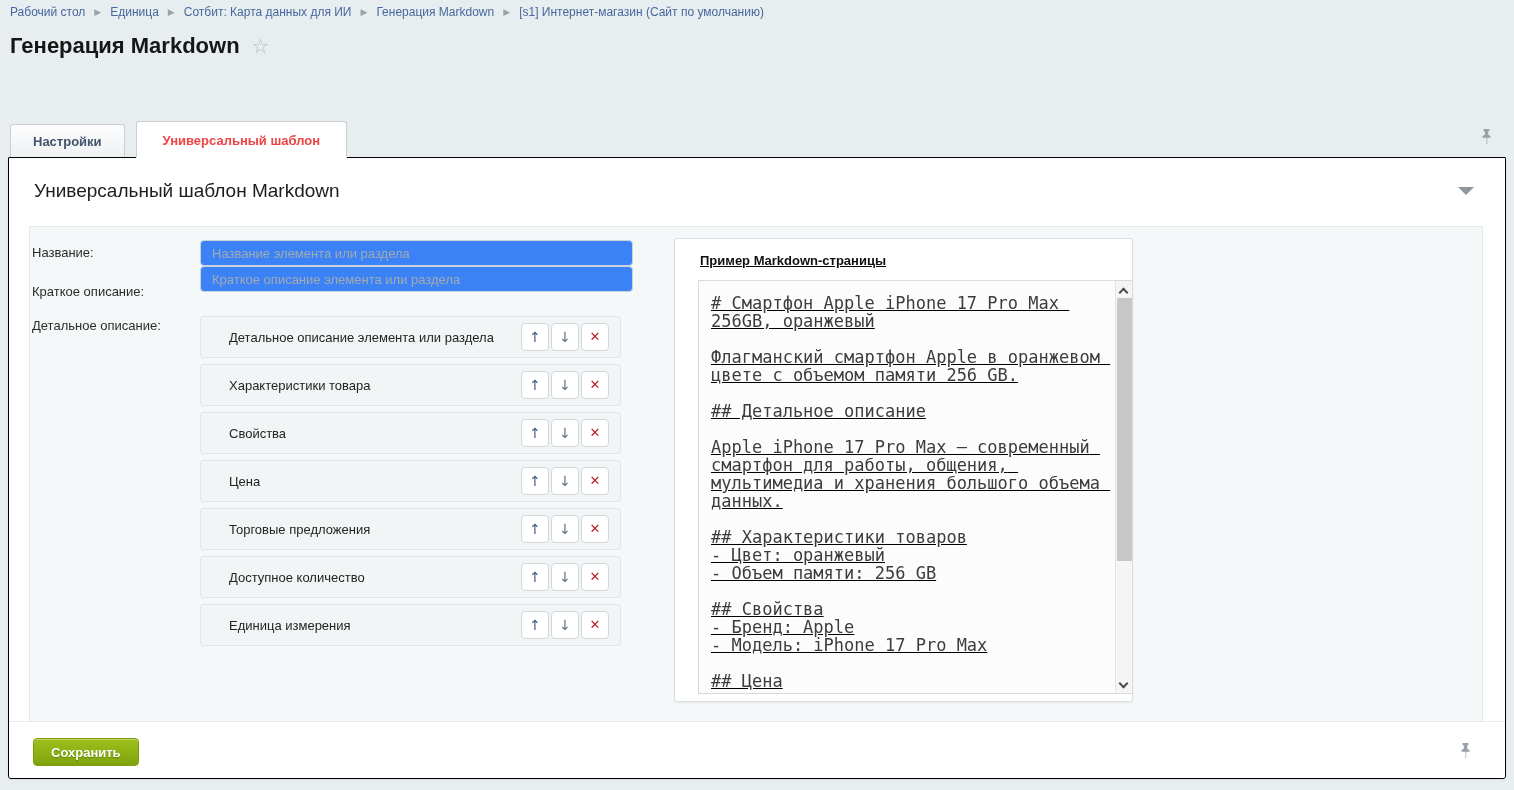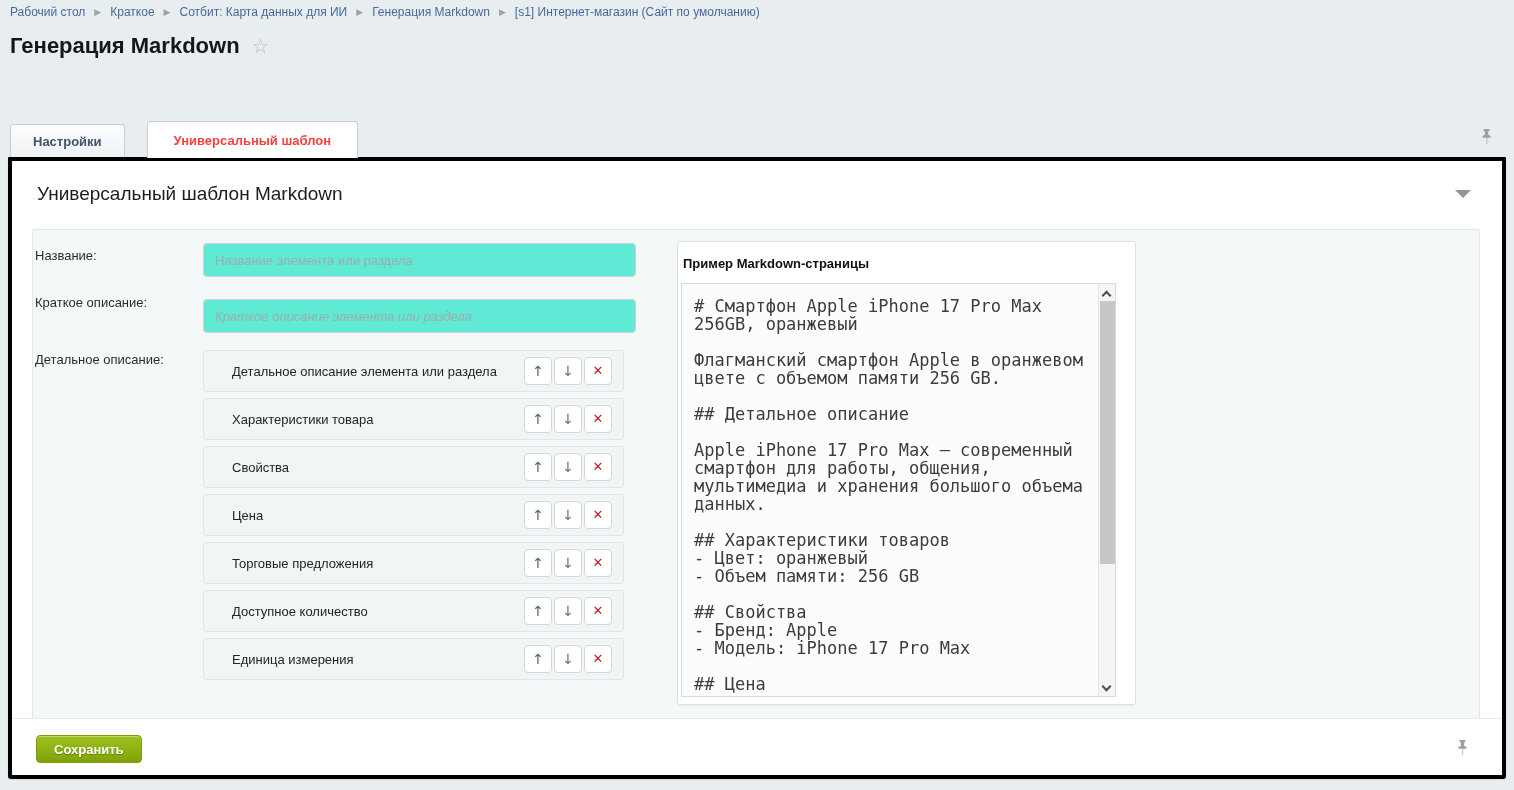--- a/index.html
+++ b/index.html
@@ -13,52 +13,52 @@
   .crumbs .sep { color: #9aa3ab; font-size: 9px; margin: 0 9px; }
   .crumbs .sep:last-child { display: none; }
 
   
   .page-title { position: absolute; top: 33px; left: 10px; font-size: 22px; font-weight: bold; color: #161616; display: flex; align-items: center; }
   .fav-star { font-size: 20px; color: #b4bbc1; margin-left: 12px; font-weight: normal; cursor: pointer; }
 
   
   .tabs { position: absolute; top: 121px; left: 10px; display: flex; align-items: flex-end; z-index: 3; }
   .tab { font-size: 13px; font-weight: bold; border: 1px solid #c8ced4; border-bottom: none; border-radius: 3px 3px 0 0; cursor: pointer; white-space: nowrap; }
-  .tab.inactive { background: linear-gradient(#fdfdfe, #eef1f2); color: #42536b; height: 33px; padding: 9px 22px 0; margin-right: 22px; }
+  .tab.inactive { background: linear-gradient(#fdfdfe, #eef1f2); color: #42536b; height: 33px; padding: 9px 22px 0; margin-right: 11px; }
   .tab.active { background: #fff; color: #ef4444; height: 37px; padding: 11px 26px 0; margin-bottom: -1px; border-bottom: 1px solid #fff; }
 
   .pin-top { position: absolute; top: 128px; right: 20px; cursor: pointer; }
   .pin-bottom { position: absolute; top: 20px; right: 32px; cursor: pointer; }
 
   
-  .panel { position: absolute; top: 157px; left: 8px; right: 8px; height: 622px; background: #fff; border: 4px solid #000000; border-radius: 1px 1px 3px 3px; box-shadow: 0 1px 2px rgba(0,0,0,.07); }
+  .panel { position: absolute; top: 157px; left: 8px; right: 8px; height: 622px; background: #fff; border: 1px solid #000000; border-radius: 1px 1px 3px 3px; box-shadow: 0 1px 2px rgba(0,0,0,.07); }
   .panel-heading { position: absolute; top: 22px; left: 25px; font-size: 19px; color: #1d1d1d; }
   .collapse-arrow { position: absolute; top: 29px; right: 31px; width: 0; height: 0; border-left: 8px solid transparent; border-right: 8px solid transparent; border-top: 8px solid #8f979e; cursor: pointer; }
 
   
   .inner { position: absolute; top: 68px; left: 20px; right: 22px; height: 497px; background: #f5f8f9; border: 1px solid #e1e6e9; border-radius: 2px; }
 
   
   .form-col { position: absolute; top: 0; left: 2px; width: 620px; }
   .form-row { display: flex; }
   .form-label { width: 168px; font-size: 13px; color: #2c2c2c; padding-top: 19px; }
   .row-1 .form-label, .row-2 .form-label { padding-top: 18px; }
-  .text-input { width: 433px; height: 26px; margin-top: 13px; border: 1px solid #ccd3d8; border-radius: 4px; background: #5eead4; font-family: "Liberation Sans", sans-serif; font-size: 13px; color: #333; padding: 16px 11px; outline: none; }
-  .row-2 .text-input { margin-top: 22px; font-style: italic; }
+  .text-input { width: 433px; height: 26px; margin-top: 13px; border: 1px solid #ccd3d8; border-radius: 4px; background: #3b82f6; font-family: "Liberation Sans", sans-serif; font-size: 13px; color: #333; padding: 0 11px; outline: none; }
+  .row-2 .text-input { margin-top: 0; }
   .text-input::placeholder { color: #a3aab0; opacity: 1; }
   .sort-col { padding-top: 17px; }
   .sort-item { width: 421px; height: 42px; background: #f2f5f6; border: 1px solid #e0e5e8; border-radius: 3px; margin-bottom: 6px; display: flex; align-items: center; padding: 0 11px 0 28px; }
   .sort-item-label { font-size: 13px; color: #242424; flex: 1 1 auto; }
   .mini-btn { width: 28px; height: 28px; margin-left: 2px; background: #fff; border: 1px solid #d1d7db; border-radius: 4px; font-size: 14px; line-height: 26px; text-align: center; cursor: pointer; padding: 0; font-family: "DejaVu Sans", sans-serif; }
   .mini-btn.up { color: #47617e; }
   .mini-btn.down { color: #5e6e7c; }
   .mini-btn.del { color: #c0222c; font-weight: bold; font-size: 13px; }
 
   
-  .preview-card { position: absolute; top: 11px; left: 644px; width: 459px; height: 464px; background: #fff; border: 1px solid #dae0e3; border-radius: 3px; box-shadow: 0 1px 2px rgba(0,0,0,.06); padding: 12px 3px; }
+  .preview-card { position: absolute; top: 11px; left: 644px; width: 459px; height: 464px; background: #fff; border: 1px solid #dae0e3; border-radius: 3px; box-shadow: 0 1px 2px rgba(0,0,0,.06); padding: 12px 23px; text-decoration: underline; }
   .preview-title { font-size: 13px; font-weight: bold; color: #101010; margin: 2px 0 12px 2px; }
   .preview-box { position: relative; width: 435px; height: 414px; border: 1px solid #d5dbde; background: #fcfcfc; overflow: hidden; }
   .preview-text { width: 418px; height: 100%; padding: 13px 10px 13px 12px; font-family: "DejaVu Sans Mono", "Liberation Mono", monospace; font-size: 17px; line-height: 18px; color: #3c3c3c; white-space: pre-wrap; overflow: hidden; }
   .vscroll { position: absolute; top: 0; right: 0; width: 17px; height: 100%; background: #f5f5f5; border-left: 1px solid #e4e4e4; }
   .vscroll .arr { position: absolute; left: 4px; width: 8px; height: 8px; cursor: pointer; }
   .vscroll .arr span { display: block; width: 7px; height: 7px; border-left: 2px solid #4c4c4c; border-top: 2px solid #4c4c4c; }
   .vscroll .arr.up { top: 5px; }
   .vscroll .arr.up span { transform: rotate(45deg); margin-top: 3px; }
   .vscroll .arr.down { bottom: 5px; }
   .vscroll .arr.down span { transform: rotate(225deg); margin-bottom: 3px; }
@@ -71,21 +71,21 @@
 </head>
 <body>
 
 <div class="screen">
 
   <div class="crumbs">
 
       <a>Рабочий стол</a>
       <span class="sep">▶</span>
 
-      <a>Краткое</a>
+      <a>Единица</a>
       <span class="sep">▶</span>
 
       <a>Сотбит: Карта данных для ИИ</a>
       <span class="sep">▶</span>
 
       <a>Генерация Markdown</a>
       <span class="sep">▶</span>
 
       <a>[s1] Интернет-магазин (Сайт по умолчанию)</a>
 

